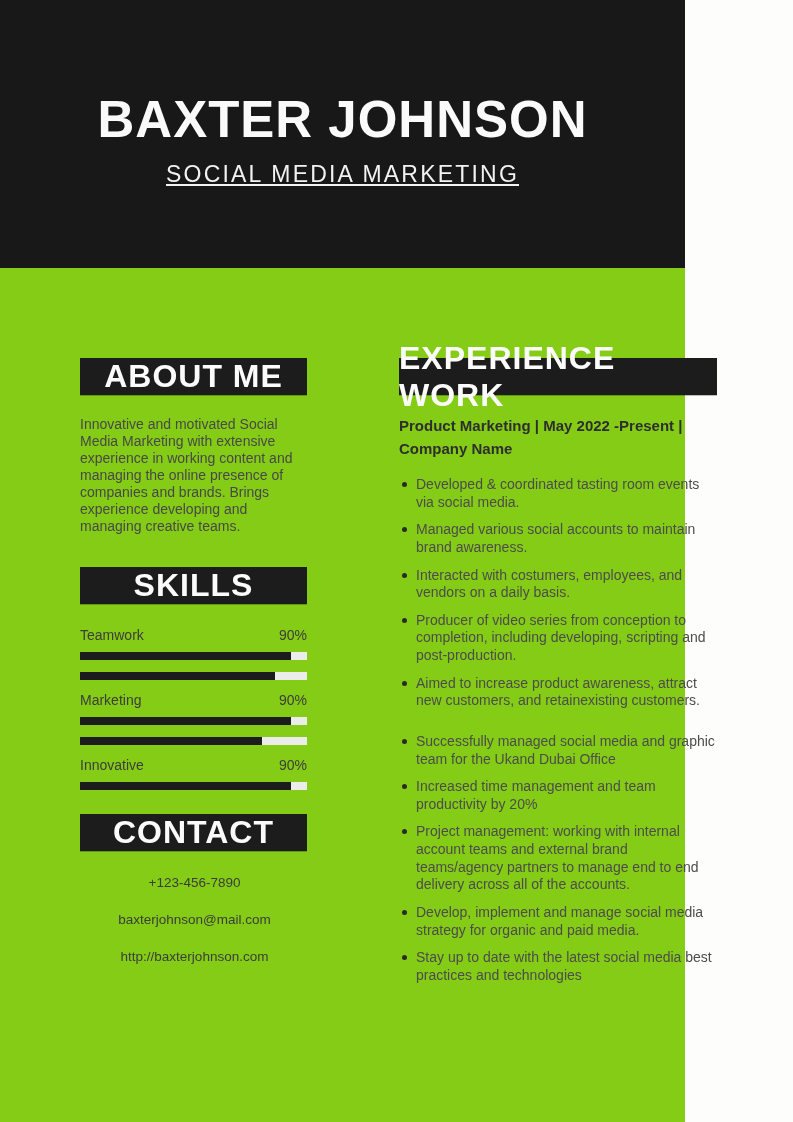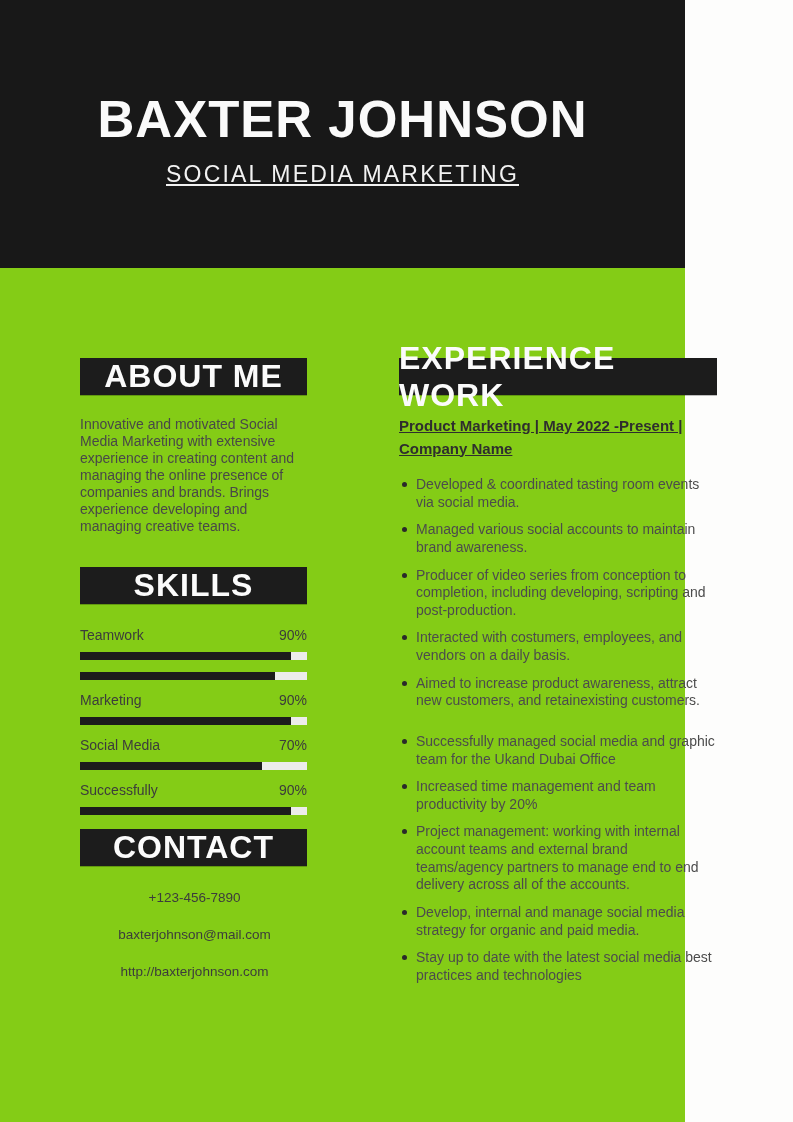--- a/index.html
+++ b/index.html
@@ -53,28 +53,28 @@
   .skill-row { margin-bottom: 12px; }
   .skill-line {
     display: flex; justify-content: space-between; align-items: baseline;
     font-size: 14px; color: #3c3c3c; margin-bottom: 9px;
   }
   .skill-percent { color: #3c3c3c; }
   .bar-track { height: 8px; background: #ececea; width: 100%; }
   .bar-fill  { height: 8px; background: #1c1c1c; width: 0; }
 
   
-  .contact-section { margin-top: 14px; }
+  .contact-section { margin-top: 24px; }
   .contact-list { margin-top: 23px; }
   .contact-item { font-size: 13.5px; color: #3c3c3c; margin-bottom: 20px; line-height: 17px; padding-left: 2px; text-align: center; }
 
   
   .job-title {
     margin-top: 20px;
-    font-size: 15px; font-weight: 600; color: #2e2e2e; line-height: 1.5; text-decoration: underline;
+    font-size: 15px; font-weight: 600; color: #2e2e2e; line-height: 1.5;
   }
   .bullet-list { list-style: none; margin: 16px 2px 0 0; padding: 0; }
   .bullet-item { display: flex; margin-bottom: 10px; }
   .bullet-dot {
     flex: 0 0 auto; width: 5px; height: 5px; border-radius: 50%;
     background: #2a2a2a; margin: 6px 9px 0 3px;
   }
   .bullet-text { font-size: 14px; line-height: 1.26; color: #4c4c4c; }
   .job-entry + .job-entry { margin-top: 23px; }
 </style>
@@ -87,21 +87,21 @@
     <h1 class="name">BAXTER JOHNSON</h1>
     <div class="subtitle">SOCIAL MEDIA MARKETING</div>
   </header>
 
   <div class="content">
 
     <div class="col-left">
 
       <section>
         <div class="section-heading">ABOUT ME</div>
-        <p class="about-text">Innovative and motivated Social Media Marketing with extensive experience in creating content and managing the online presence of companies and brands. Brings experience developing and managing creative teams.</p>
+        <p class="about-text">Innovative and motivated Social Media Marketing with extensive experience in working content and managing the online presence of companies and brands. Brings experience developing and managing creative teams.</p>
       </section>
 
       <section>
         <div class="section-heading">SKILLS</div>
         <div class="skills-list">
 
           <div class="skill-row">
             <div class="skill-line">
               <span class="skill-label">Teamwork</span>
               <span class="skill-percent">90%</span>
@@ -121,32 +121,28 @@
             <div class="skill-line">
               <span class="skill-label">Marketing</span>
               <span class="skill-percent">90%</span>
             </div>
             <div class="bar-track">
               <div class="bar-fill" style="width: 93%;"></div>
             </div>
           </div>
 
           <div class="skill-row">
+            <div class="bar-track">
+              <div class="bar-fill" style="width: 80%;"></div>
+            </div>
+          </div>
+
+          <div class="skill-row">
             <div class="skill-line">
-              <span class="skill-label">Social Media</span>
-              <span class="skill-percent">70%</span>
-            </div>
-            <div class="bar-track">
-              <div class="bar-fill" style="width: 80%;"></div>
-            </div>
-          </div>
-
-          <div class="skill-row">
-            <div class="skill-line">
-              <span class="skill-label">Successfully</span>
+              <span class="skill-label">Innovative</span>
               <span class="skill-percent">90%</span>
             </div>
             <div class="bar-track">
               <div class="bar-fill" style="width: 93%;"></div>
             </div>
           </div>
 
         </div>
       </section>
 
@@ -172,25 +168,25 @@
             <li class="bullet-item">
               <span class="bullet-dot"></span>
               <span class="bullet-text">Developed &amp; coordinated tasting room events via social media.</span>
             </li>
             <li class="bullet-item">
               <span class="bullet-dot"></span>
               <span class="bullet-text">Managed various social accounts to maintain brand awareness.</span>
             </li>
             <li class="bullet-item">
               <span class="bullet-dot"></span>
+              <span class="bullet-text">Interacted with costumers, employees, and vendors on a daily basis.</span>
+            </li>
+            <li class="bullet-item">
+              <span class="bullet-dot"></span>
               <span class="bullet-text">Producer of video series from conception to completion, including developing, scripting and post-production.</span>
-            </li>
-            <li class="bullet-item">
-              <span class="bullet-dot"></span>
-              <span class="bullet-text">Interacted with costumers, employees, and vendors on a daily basis.</span>
             </li>
             <li class="bullet-item">
               <span class="bullet-dot"></span>
               <span class="bullet-text">Aimed to increase product awareness, attract new customers, and retainexisting customers.</span>
             </li>
           </ul>
         </div>
 
         <div class="job-entry">
           <ul class="bullet-list">
@@ -201,21 +197,21 @@
             <li class="bullet-item">
               <span class="bullet-dot"></span>
               <span class="bullet-text">Increased time management and team productivity by 20%</span>
             </li>
             <li class="bullet-item">
               <span class="bullet-dot"></span>
               <span class="bullet-text">Project management: working with internal account teams and external brand teams/agency partners to manage end to end delivery across all of the accounts.</span>
             </li>
             <li class="bullet-item">
               <span class="bullet-dot"></span>
-              <span class="bullet-text">Develop, internal and manage social media strategy for organic and paid media.</span>
+              <span class="bullet-text">Develop, implement and manage social media strategy for organic and paid media.</span>
             </li>
             <li class="bullet-item">
               <span class="bullet-dot"></span>
               <span class="bullet-text">Stay up to date with the latest social media best practices and technologies</span>
             </li>
           </ul>
         </div>
 
       </section>
     </div>

